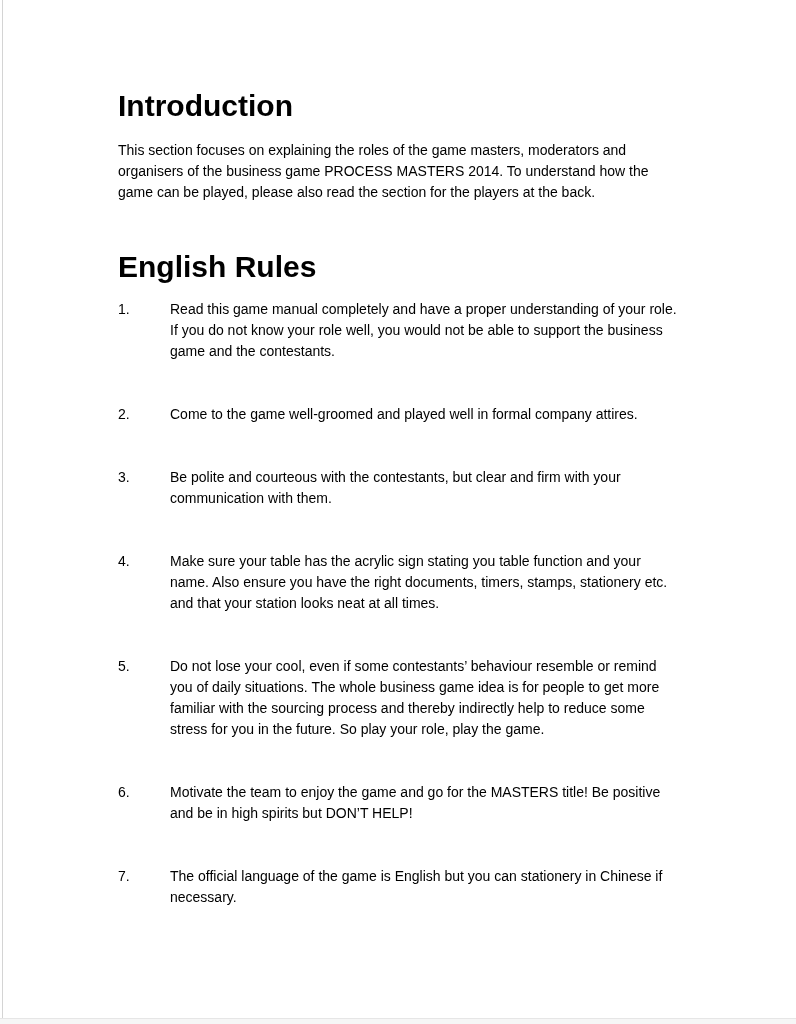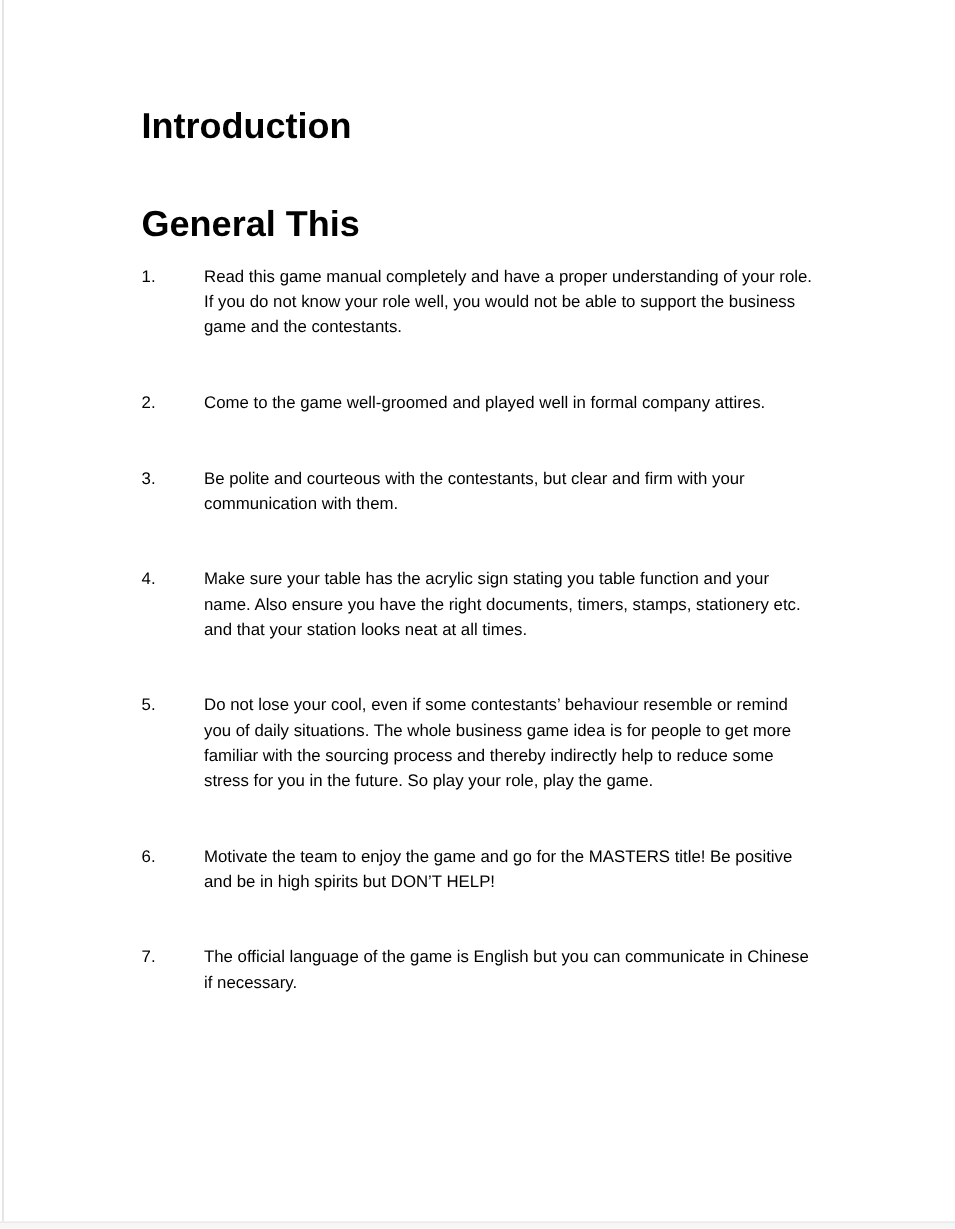--- a/index.html
+++ b/index.html
@@ -78,22 +78,23 @@
 <body>
 
 <div class="page">
   <div class="page-left-edge"></div>
   <div class="page-bottom-strip"></div>
 
   <div class="content">
 
     <h1 class="doc-heading heading-introduction">Introduction</h1>
 
+    <p class="intro-paragraph">This section focuses on explaining the roles of the game masters, moderators and organisers of the business game PROCESS MASTERS 2014. To understand how the game can be played, please also read the section for the players at the back.</p>
 
-    <h1 class="doc-heading heading-general-rules">General This</h1>
+    <h1 class="doc-heading heading-general-rules">English Rules</h1>
 
     <ol class="rules-list">
       <li class="rule-item">
         <span class="rule-number">1.</span>
         <div class="rule-text">Read this game manual completely and have a proper understanding of your role. If you do not know your role well, you would not be able to support the business game and the contestants.</div>
       </li>
       <li class="rule-item">
         <span class="rule-number">2.</span>
         <div class="rule-text">Come to the game well-groomed and played well in formal company attires.</div>
       </li>
@@ -108,18 +109,18 @@
       <li class="rule-item">
         <span class="rule-number">5.</span>
         <div class="rule-text">Do not lose your cool, even if some contestants’ behaviour resemble or remind you of daily situations.  The whole business game idea is for people to get more familiar with the sourcing process and thereby indirectly help to reduce some stress for you in the future. So play your role, play the game.</div>
       </li>
       <li class="rule-item">
         <span class="rule-number">6.</span>
         <div class="rule-text">Motivate the team to enjoy the game and go for the MASTERS title! Be positive and be in high spirits but DON’T HELP!</div>
       </li>
       <li class="rule-item">
         <span class="rule-number">7.</span>
-        <div class="rule-text">The official language of the game is English but you can communicate in Chinese if necessary.</div>
+        <div class="rule-text">The official language of the game is English but you can stationery in Chinese if necessary.</div>
       </li>
     </ol>
 
   </div>
 </div>
 
 </body></html>

